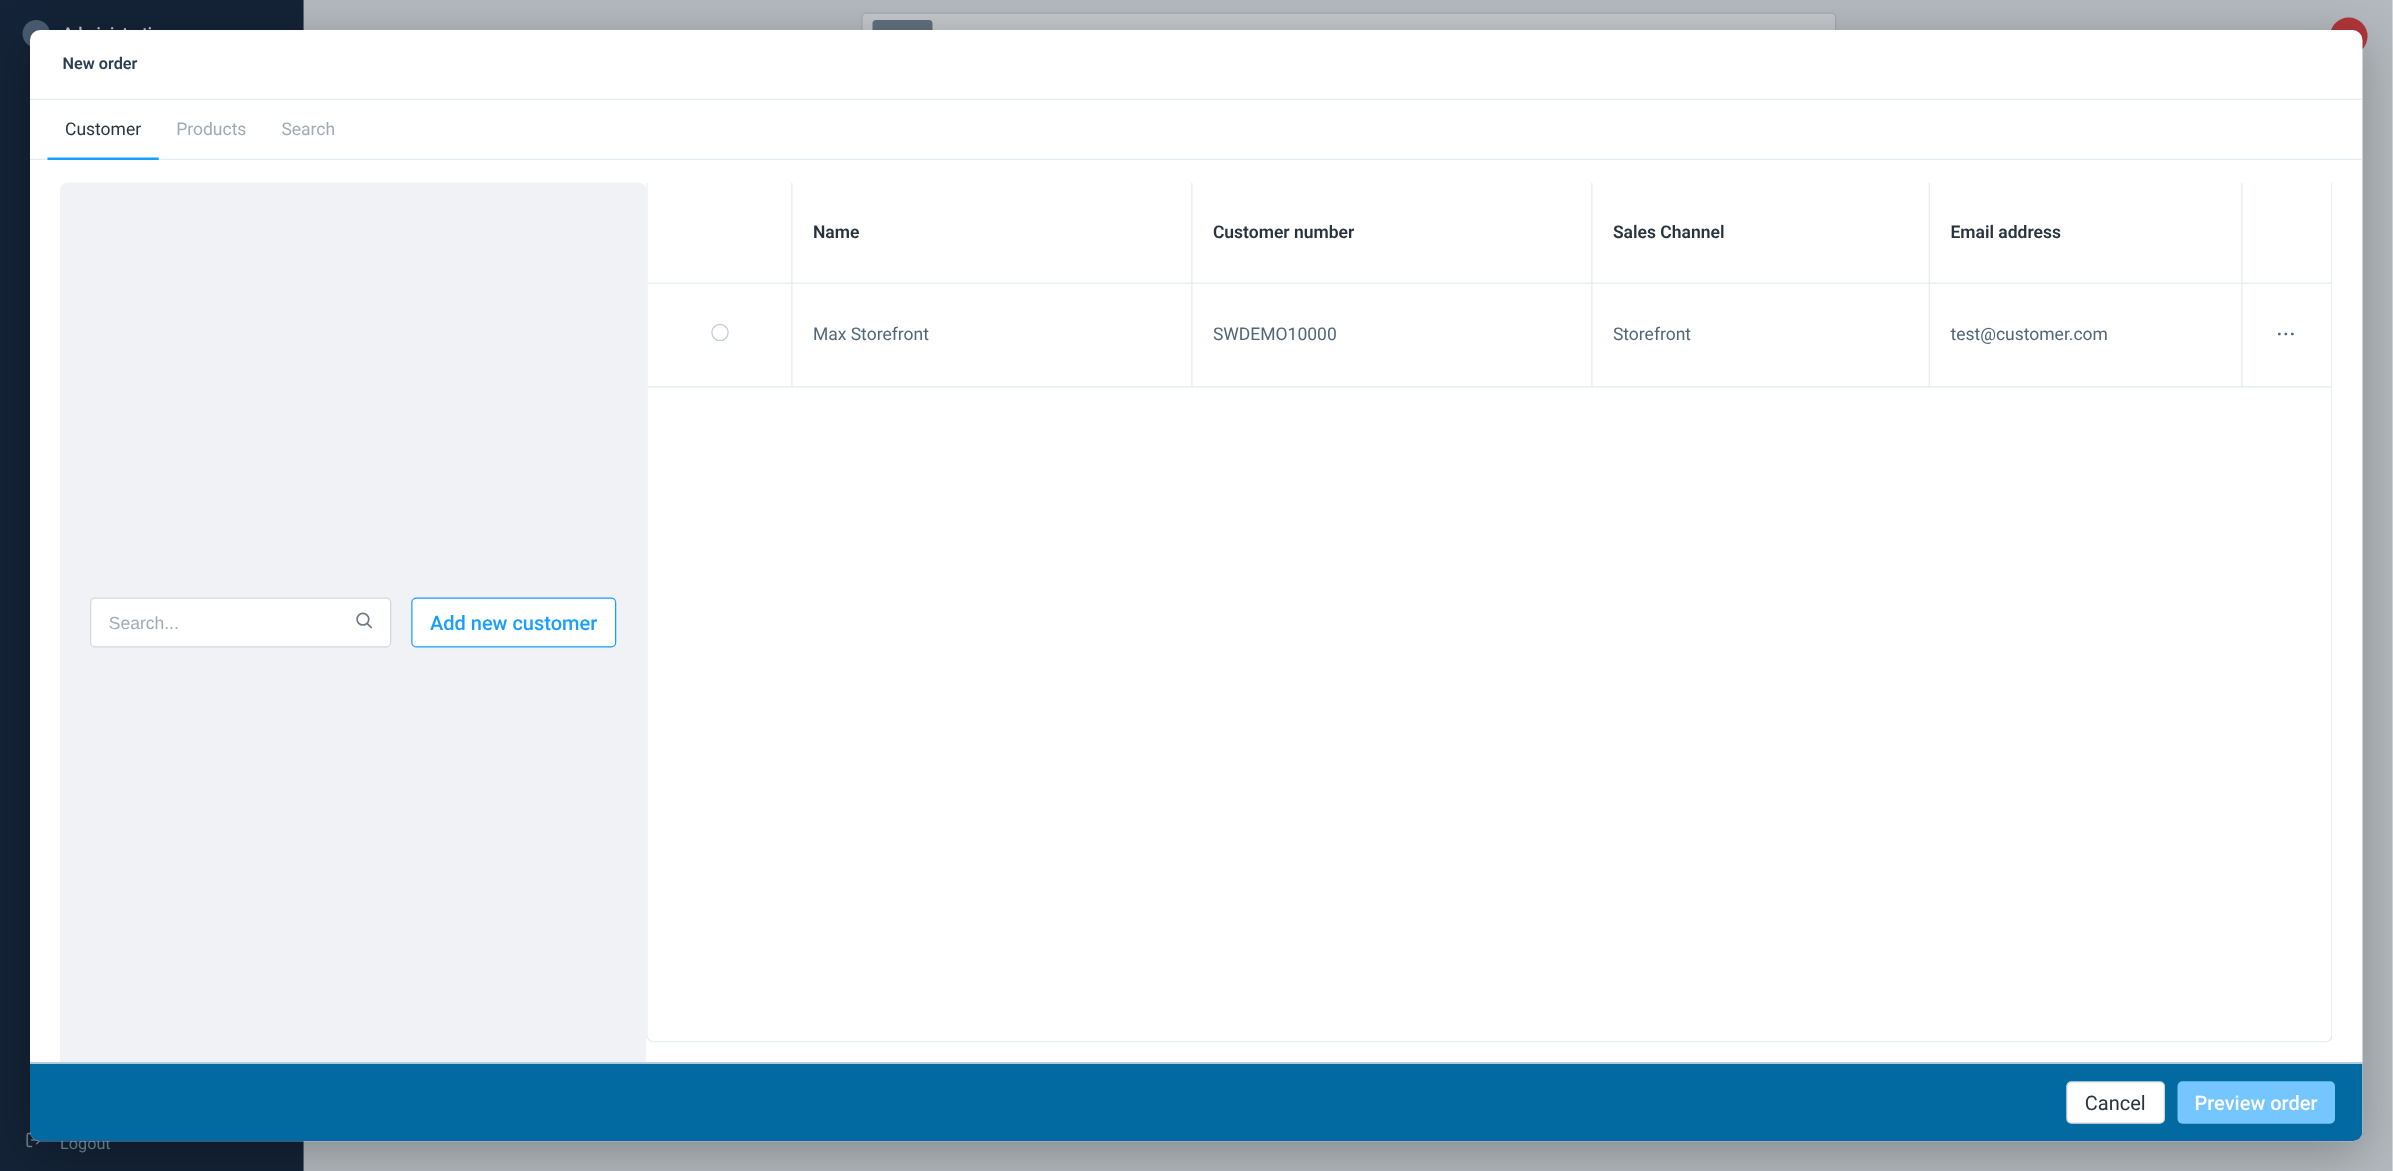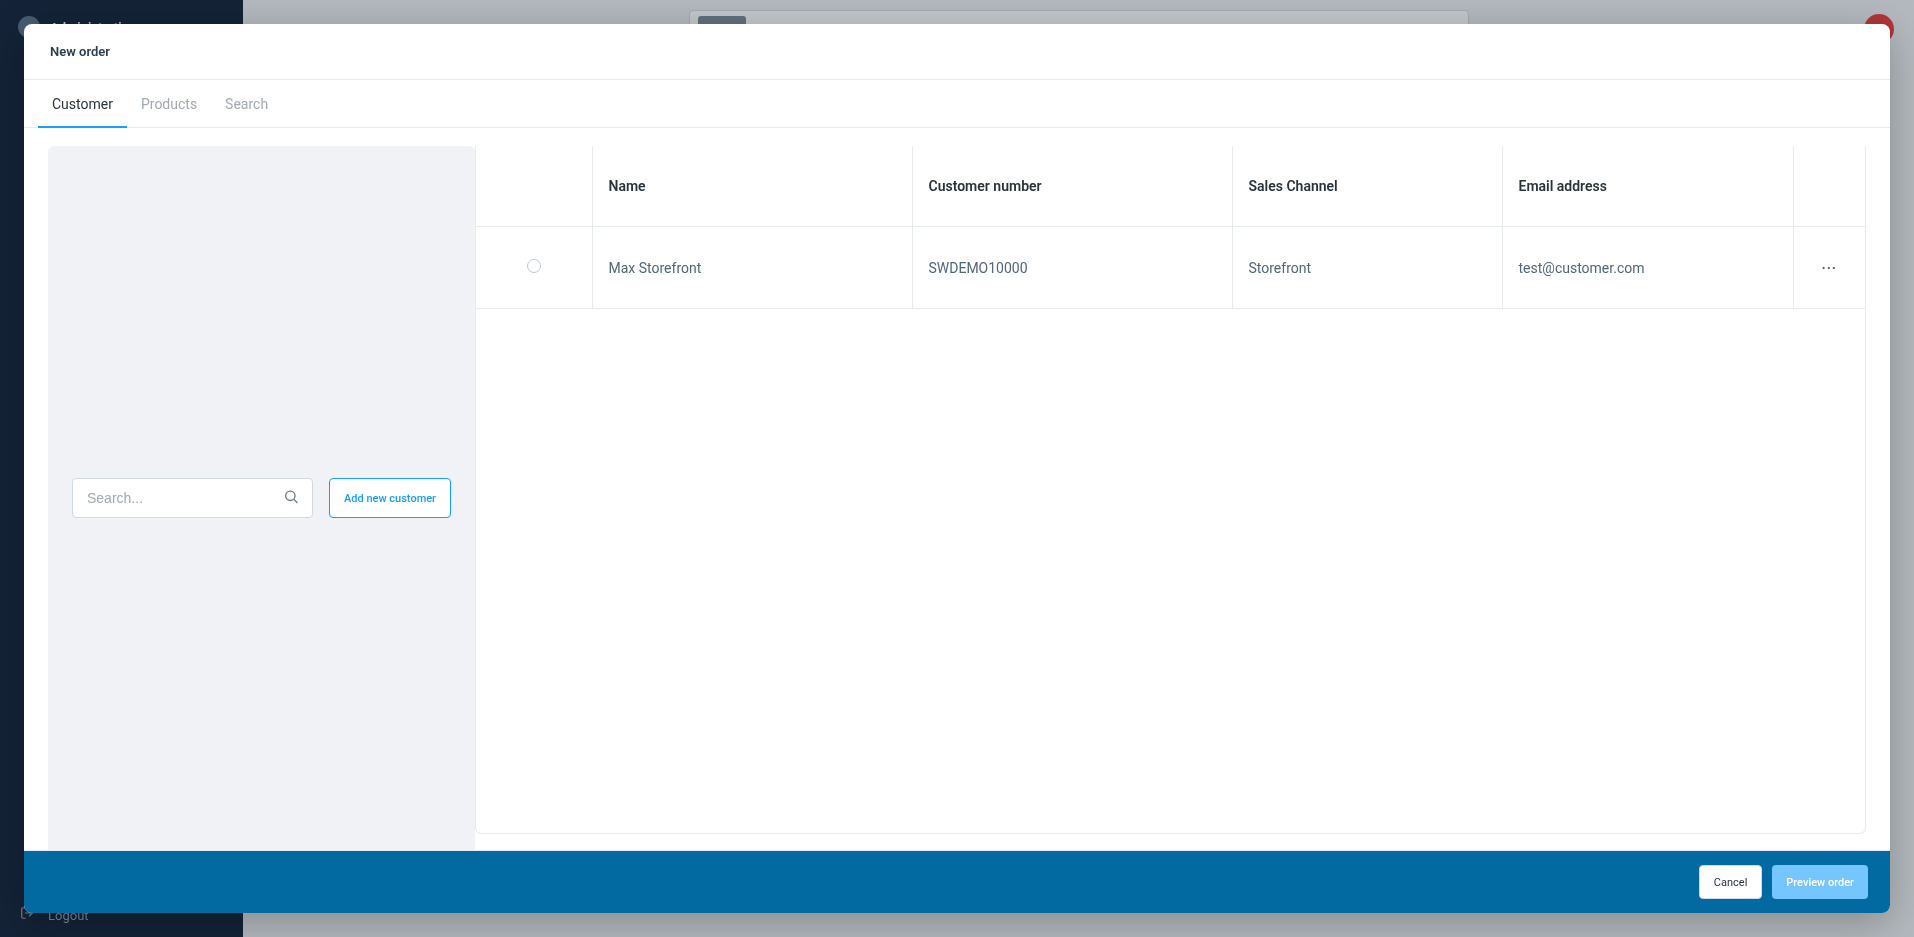--- a/index.html
+++ b/index.html
@@ -157,21 +157,21 @@
     right: 14px;
     top: 50%;
     transform: translateY(-50%);
     color: #6b7885;
     pointer-events: none;
   }
   .btn {
     border-radius: 4px;
     padding: 0 14px;
     height: 34px;
-    font-size: 11px;
+    font-size: 16px;
     cursor: pointer;
     display: inline-flex;
     align-items: center;
     justify-content: center;
     border: 1px solid transparent;
     background: none;
     font-family: inherit;
   }
   .btn-outline-primary {
     border-color: #189eff;

